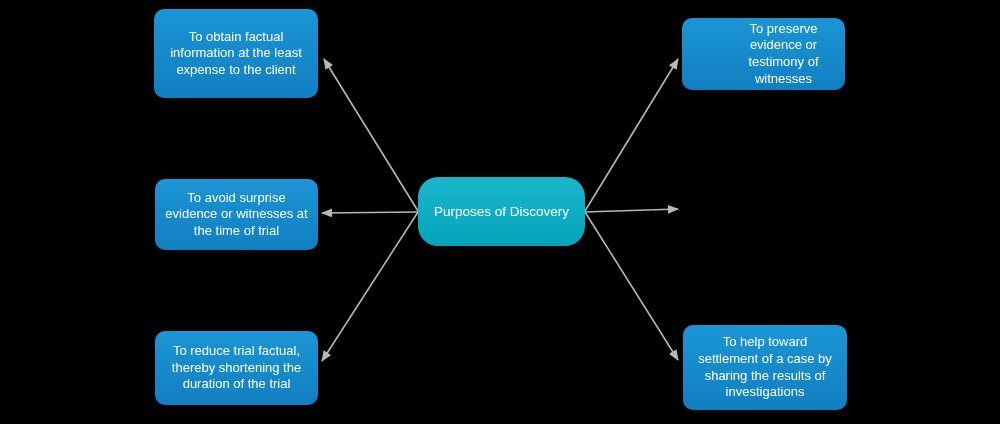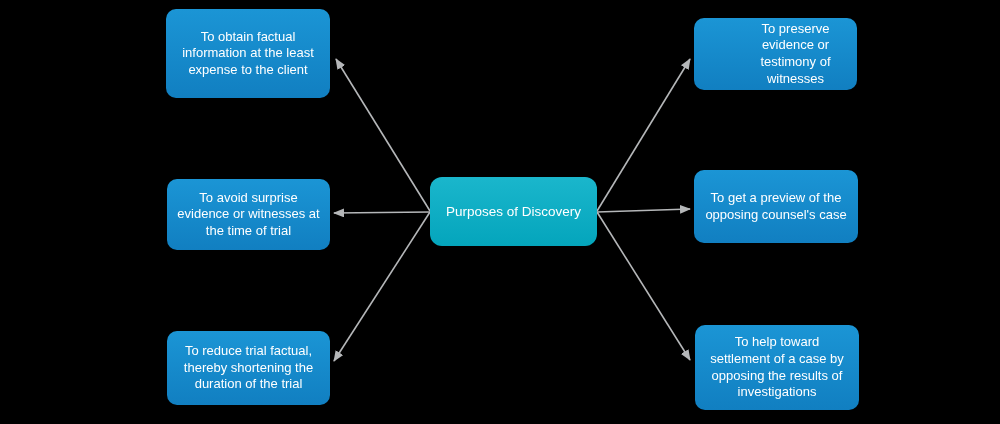--- a/index.html
+++ b/index.html
@@ -7,21 +7,20 @@
     padding: 0;
     background: #000000;
   }
   .canvas {
     position: relative;
     width: 864px;
     height: 424px;
     background: var(--bg, #000000);
     font-family: "Liberation Sans", sans-serif;
     overflow: hidden;
-    margin-left: 12px;
   }
   .connectors {
     position: absolute;
     left: 0;
     top: 0;
     width: 1000px;
     height: 424px;
   }
   .node {
     position: absolute;
@@ -35,21 +34,21 @@
     padding: 6px 8px;
     font-size: 13px;
     line-height: 1.28;
     background: linear-gradient(to bottom, var(--node-top, #1b95d5), var(--node-bottom, #117fc1));
   }
   .node-center {
     left: 418px;
     top: 177px;
     width: 167px;
     height: 69px;
-    border-radius: 12px;
+    border-radius: 20px;
     font-size: 13.5px;
     background: linear-gradient(to bottom, var(--center-top, #1ab6cc), var(--center-bottom, #04a5bc));
   }
   .node-tl { left: 154px; top: 9px;   width: 164px; height: 89px; }
   .node-ml { left: 155px; top: 179px; width: 163px; height: 71px; justify-content: flex-end; }
   .node-bl { left: 155px; top: 331px; width: 163px; height: 74px; }
   .node-tr { left: 682px; top: 18px;  width: 163px; height: 72px; padding-left: 48px; }
   .node-mr { left: 682px; top: 170px; width: 164px; height: 73px; }
   .node-br { left: 683px; top: 325px; width: 164px; height: 85px; }
 </style>
@@ -87,21 +86,18 @@
   </div>
 
   <div class="node node-center">
     <span>Purposes of Discovery</span>
   </div>
 
   <div class="node node-tr">
     <span>To preserve evidence or testimony of witnesses</span>
   </div>
 
-  <div class="node node-mr">
-    <span>To get a preview of the opposing counsel's case</span>
-  </div>
 
   <div class="node node-br">
-    <span>To help toward settlement of a case by opposing the results of investigations</span>
+    <span>To help toward settlement of a case by sharing the results of investigations</span>
   </div>
 
 </div>
 
 </body></html>

